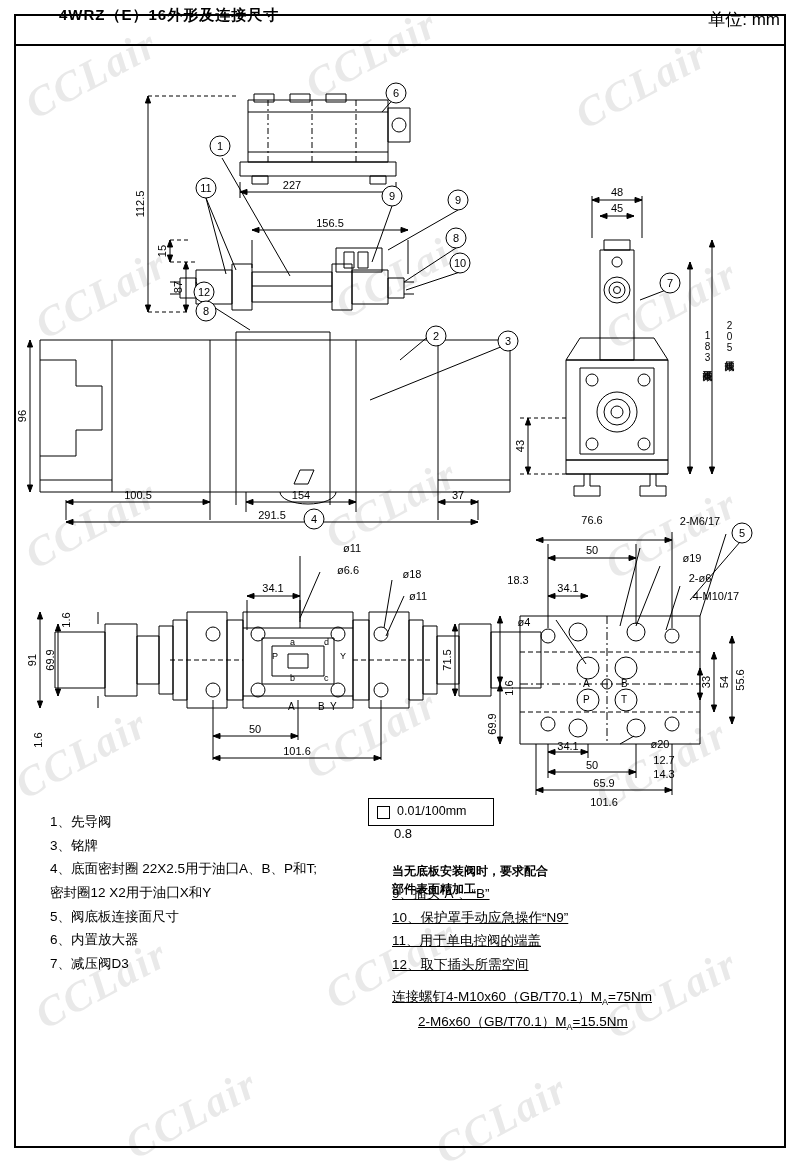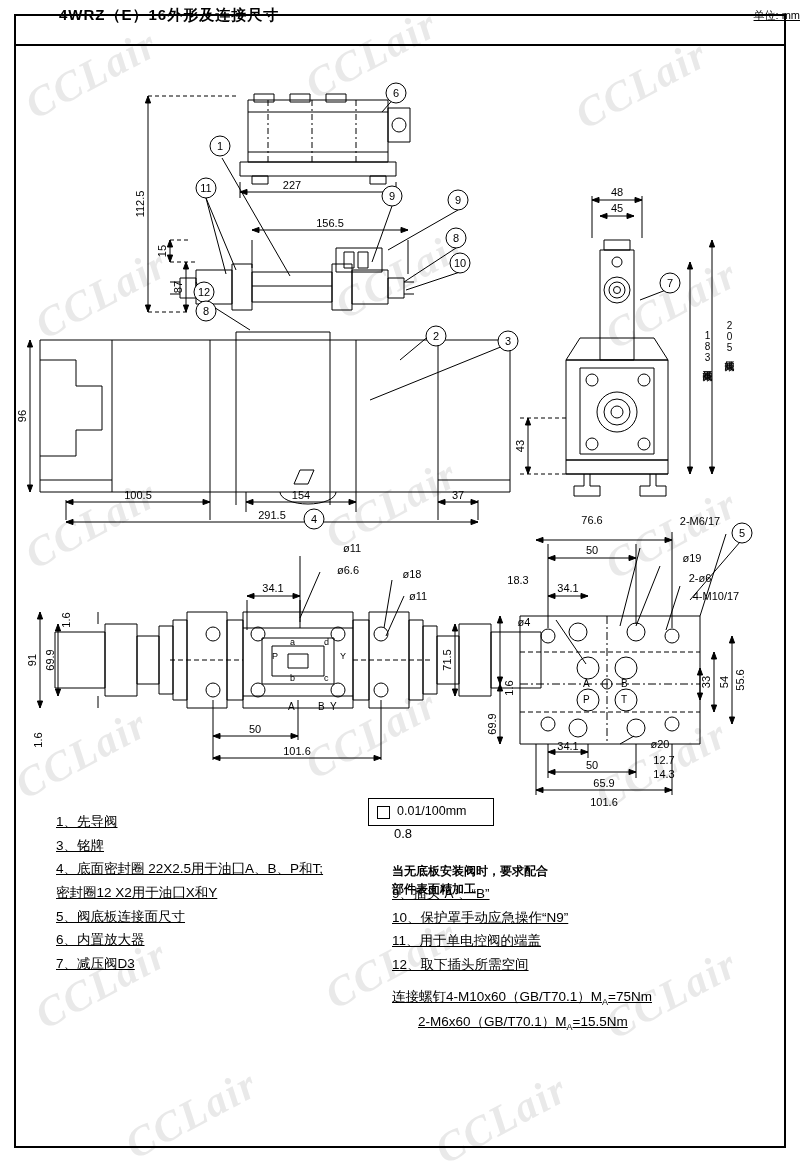--- a/index.html
+++ b/index.html
@@ -1,28 +1,28 @@
 <!DOCTYPE html>
 <html><head>
 <meta charset="utf-8">
 <style>
   html,body{margin:0;padding:0;background:#fff;}
   body{width:800px;height:1162px;font-family:"Liberation Sans",sans-serif;color:#000;}
   #page{position:relative;width:800px;height:1162px;overflow:hidden;}
   .frame{position:absolute;left:14px;top:14px;width:772px;height:1134px;border:2px solid #000;box-sizing:border-box;}
   .titlebar{position:absolute;left:14px;top:14px;width:772px;height:32px;border-bottom:2px solid #000;box-sizing:border-box;}
   .title-left{position:absolute;left:44px;top:6px;font-size:15px;font-weight:bold;letter-spacing:1px;margin-left:15px;}
-  .title-right{position:absolute;right:0;top:8px;font-size:11px;text-decoration:underline;}
+  .title-right{position:absolute;right:20px;top:8px;font-size:17px;}
   .wm{position:absolute;font-family:"Liberation Serif",serif;font-style:italic;font-weight:bold;
       color:#e9e9e9;font-size:42px;letter-spacing:2px;transform:rotate(-28deg);
       user-select:none;white-space:nowrap;}
   svg.draw{position:absolute;left:0;top:0;width:800px;height:1162px;}
   .notes{position:absolute;font-size:13.5px;line-height:1.75;}
   .notes div{white-space:nowrap;}
-  .nl{left:56px;top:810px;text-decoration:underline;}
+  .nl{left:50px;top:810px;}
   .nr{left:392px;top:882px;text-decoration:underline;}
   .note-sm{position:absolute;font-size:12px;font-weight:bold;line-height:1.5;left:392px;top:862px;}
   .flatbox{position:absolute;left:368px;top:798px;width:124px;height:26px;border:1.5px solid #000;}
   .flatbox .sq{position:absolute;left:8px;top:7px;width:11px;height:11px;border:1.5px solid #000;}
   .flatbox .tx{position:absolute;left:28px;top:5px;font-size:12.5px;}
   .ra{position:absolute;left:394px;top:826px;font-size:13px;}
   .cn-v{position:absolute;font-size:10px;writing-mode:vertical-rl;text-orientation:upright;white-space:nowrap;}
 </style>
 </head>
 <body>

